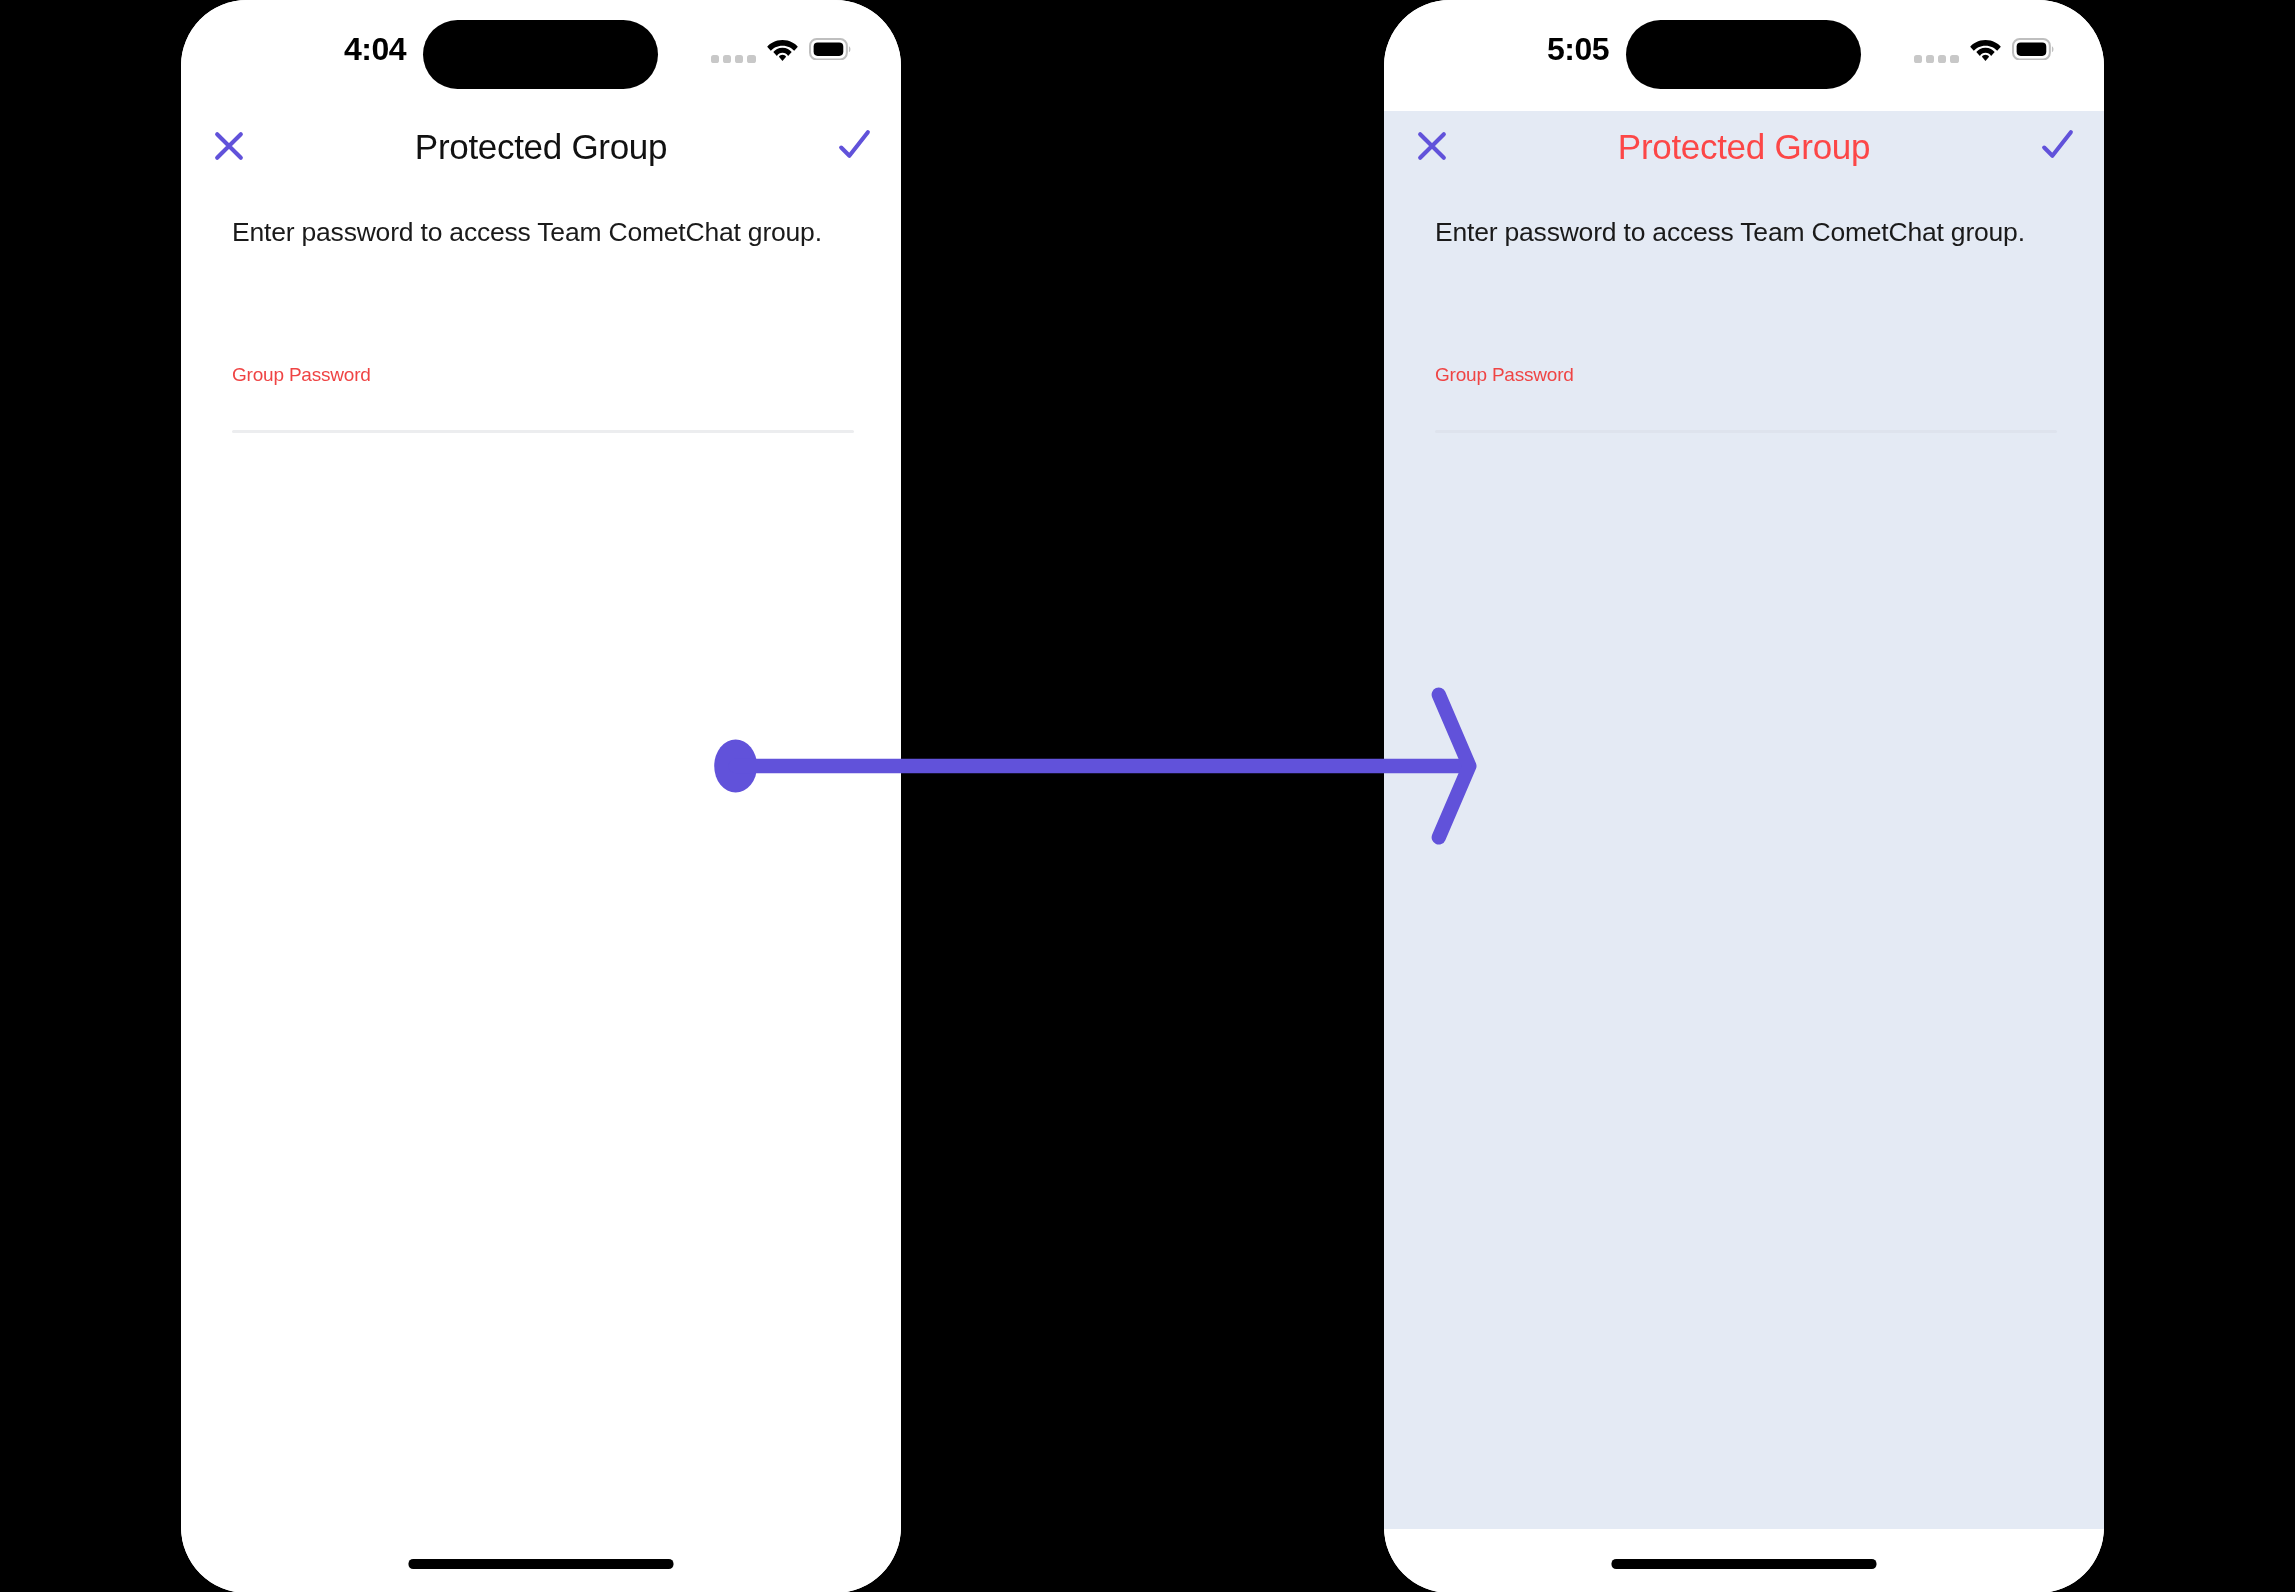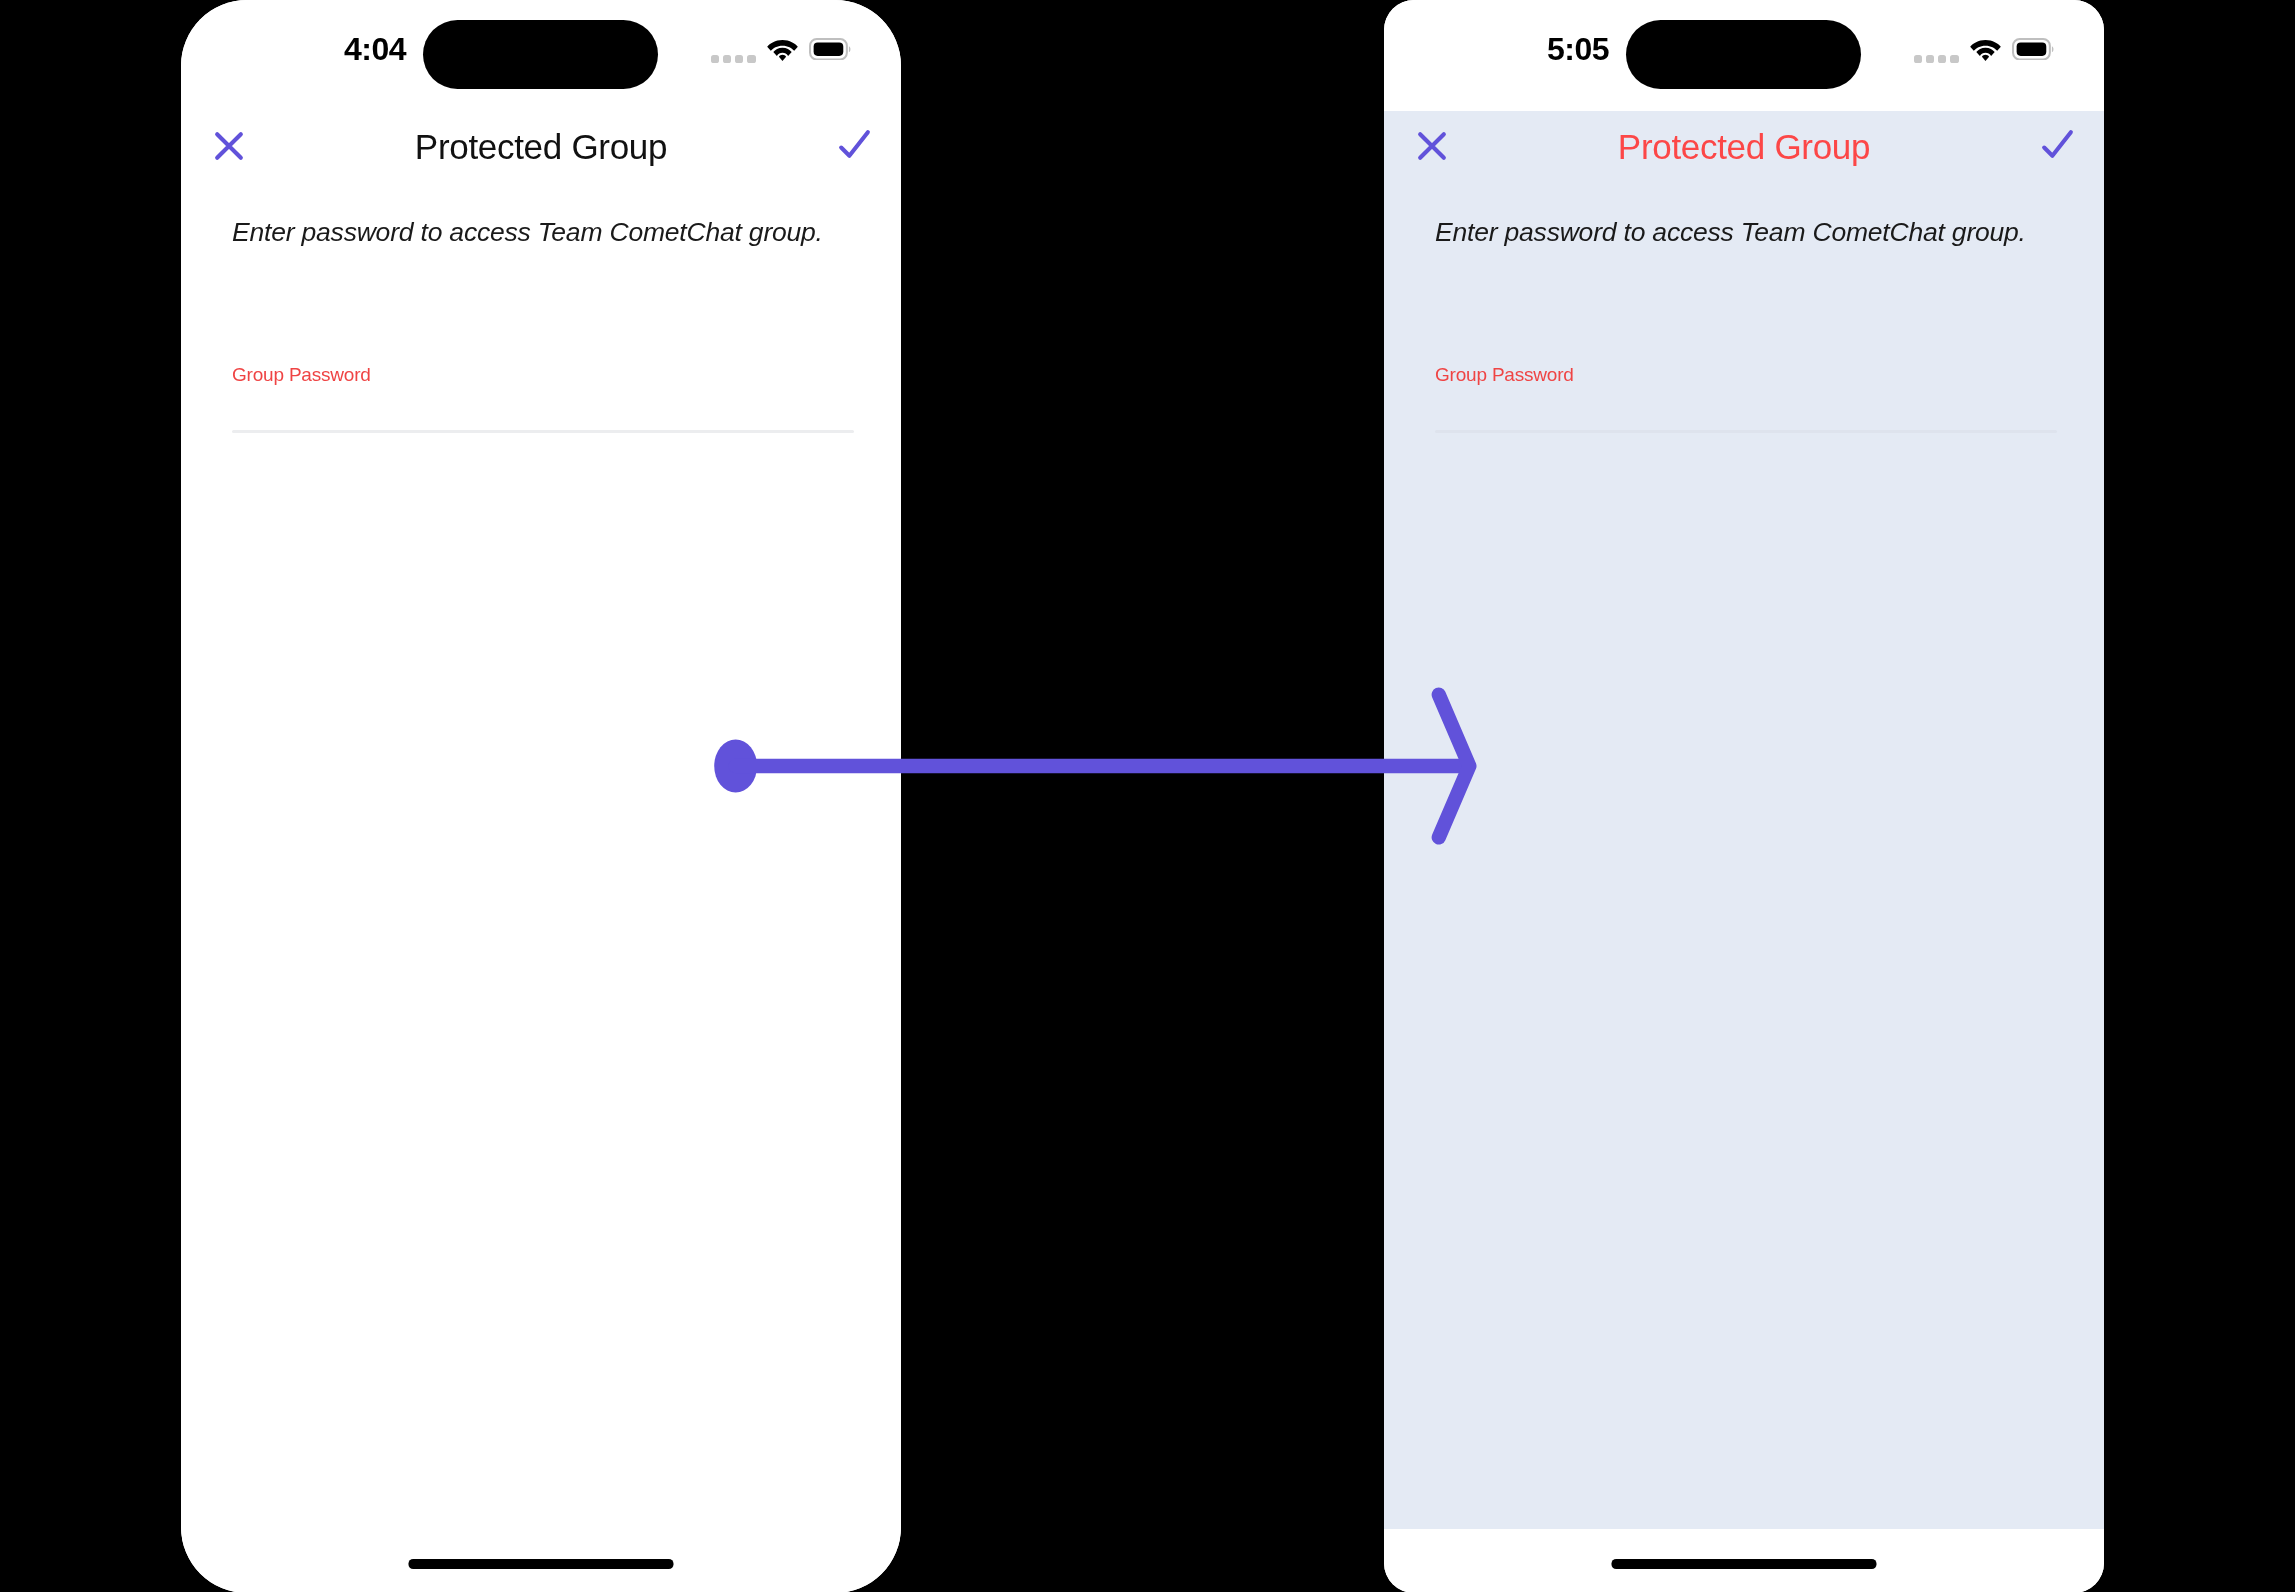--- a/index.html
+++ b/index.html
@@ -20,21 +20,21 @@
   
   .phone {
     position: absolute;
     width: 720px;
     height: 1593px;
     top: 0;
     border-radius: 66px;
     overflow: hidden;
   }
   .phone-left  { left: 181px;  background: #FFFFFF; }
-  .phone-right { left: 1384px; background: #FFFFFF; border-radius: 30px; }
+  .phone-right { left: 1384px; background: #FFFFFF; }
 
   .screen {
     position: absolute;
     inset: 0;
   }
   .screen-bg-white { background: #FFFFFF; }
   
   .screen-bg-tinted { background: #FFFFFF; }
   .tint-band {
     position: absolute;
@@ -127,21 +127,20 @@
   
   .desc {
     position: absolute;
     left: 51px;
     right: 47px;
     top: 213px;
     font-size: 26.5px;
     line-height: 39px;
     color: #1A1A1A;
     letter-spacing: -0.2px;
-    font-style: italic;
   }
   .field-block {
     position: absolute;
     left: 51px;
     right: 47px;
     top: 357px;
   }
   .field-label {
     font-size: 19px;
     line-height: 35px;

